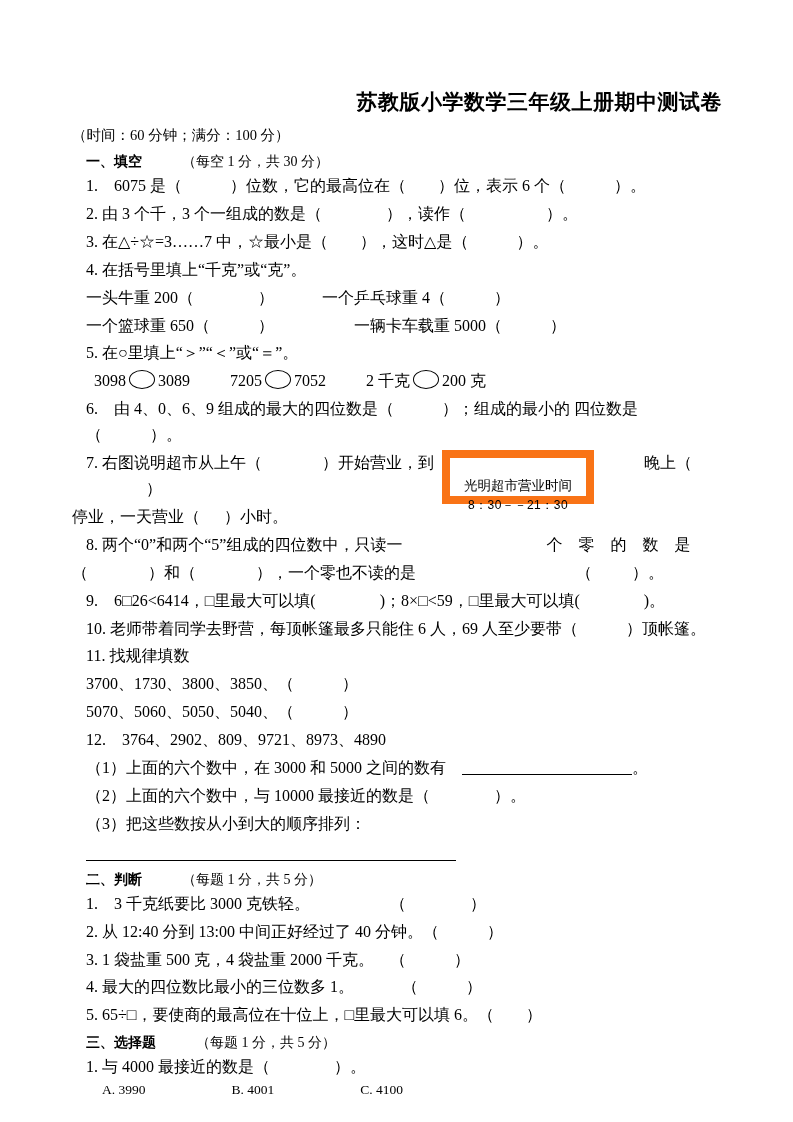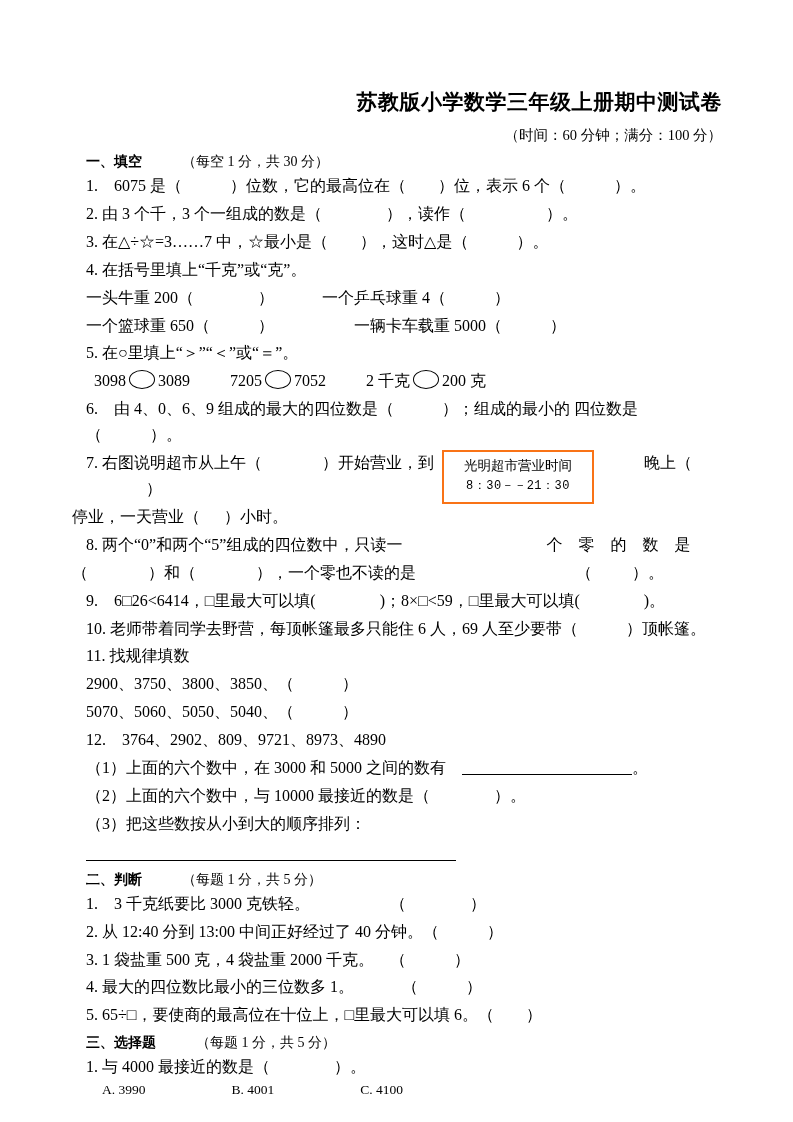--- a/index.html
+++ b/index.html
@@ -30,21 +30,21 @@
   }
   .title {
     text-align: right;
     font-size: 21px;
     font-weight: bold;
     font-family: "Liberation Sans", "DejaVu Sans", sans-serif;
     letter-spacing: 0.5px;
     margin: 0 0 10px 0;
   }
   .subtitle {
-    text-align: right;
+    text-align: left;
     font-size: 14.5px;
     margin: 0 0 8px 0;
   }
   .sec-head {
     font-size: 14px;
     font-weight: bold;
     margin: 6px 0 2px 14px;
   }
   .sec-head .light {
     font-weight: normal;
@@ -76,26 +76,26 @@
     border-radius: 50%;
     vertical-align: -3px;
     margin: 0 3px;
   }
   .note-box {
     position: absolute;
     left: 442px;
     top: 450px;
     width: 152px;
     height: 54px;
-    border: 2px solid #f97316;
+    border: 8px solid #f97316;
     box-sizing: border-box;
-    font-family: Liberation Mono, monospace;
+    font-family: Liberation Sans, sans-serif;
     font-size: 13.5px;
     text-align: center;
-    padding-top: 5px;
+    padding-top: 18px;
     background: #fff;
     line-height: 1.5;
   }
   .note-box .l2 {
     font-size: 12px;
     letter-spacing: 0.5px;
   }
   .blank-rule {
     display: inline-block;
     border-bottom: 1px solid #000;
@@ -155,21 +155,21 @@
     <div class="line">
       8. 两个“0”和两个“5”组成的四位数中，只读一<span class="sp sp120"></span><span class="sp sp24"></span>个　零　的　数　是
     </div>
     <div class="line indent0">
       （<span class="sp sp60"></span>）和（<span class="sp sp60"></span>），一个零也不读的是<span class="sp sp120"></span><span class="sp sp40"></span>（<span class="sp sp40"></span>）。
     </div>
 
     <div class="line">9.　6□26&lt;6414，□里最大可以填(　　　　)；8×□&lt;59，□里最大可以填(　　　　)。</div>
     <div class="line">10. 老师带着同学去野营，每顶帐篷最多只能住 6 人，69 人至少要带（　　　）顶帐篷。</div>
     <div class="line">11. 找规律填数</div>
-    <div class="line">2900、3750、3800、3850、（　　　）</div>
+    <div class="line">3700、1730、3800、3850、（　　　）</div>
     <div class="line">5070、5060、5050、5040、（　　　）</div>
     <div class="line">12.　3764、2902、809、9721、8973、4890</div>
     <div class="line">
       （1）上面的六个数中，在 3000 和 5000 之间的数有<span class="sp sp16"></span><span class="blank-rule rule-long"></span>。
     </div>
     <div class="line">（2）上面的六个数中，与 10000 最接近的数是（　　　　）。</div>
     <div class="line">（3）把这些数按从小到大的顺序排列：</div>
     <div class="rule-wide"></div>
 
     <div class="sec-head">

